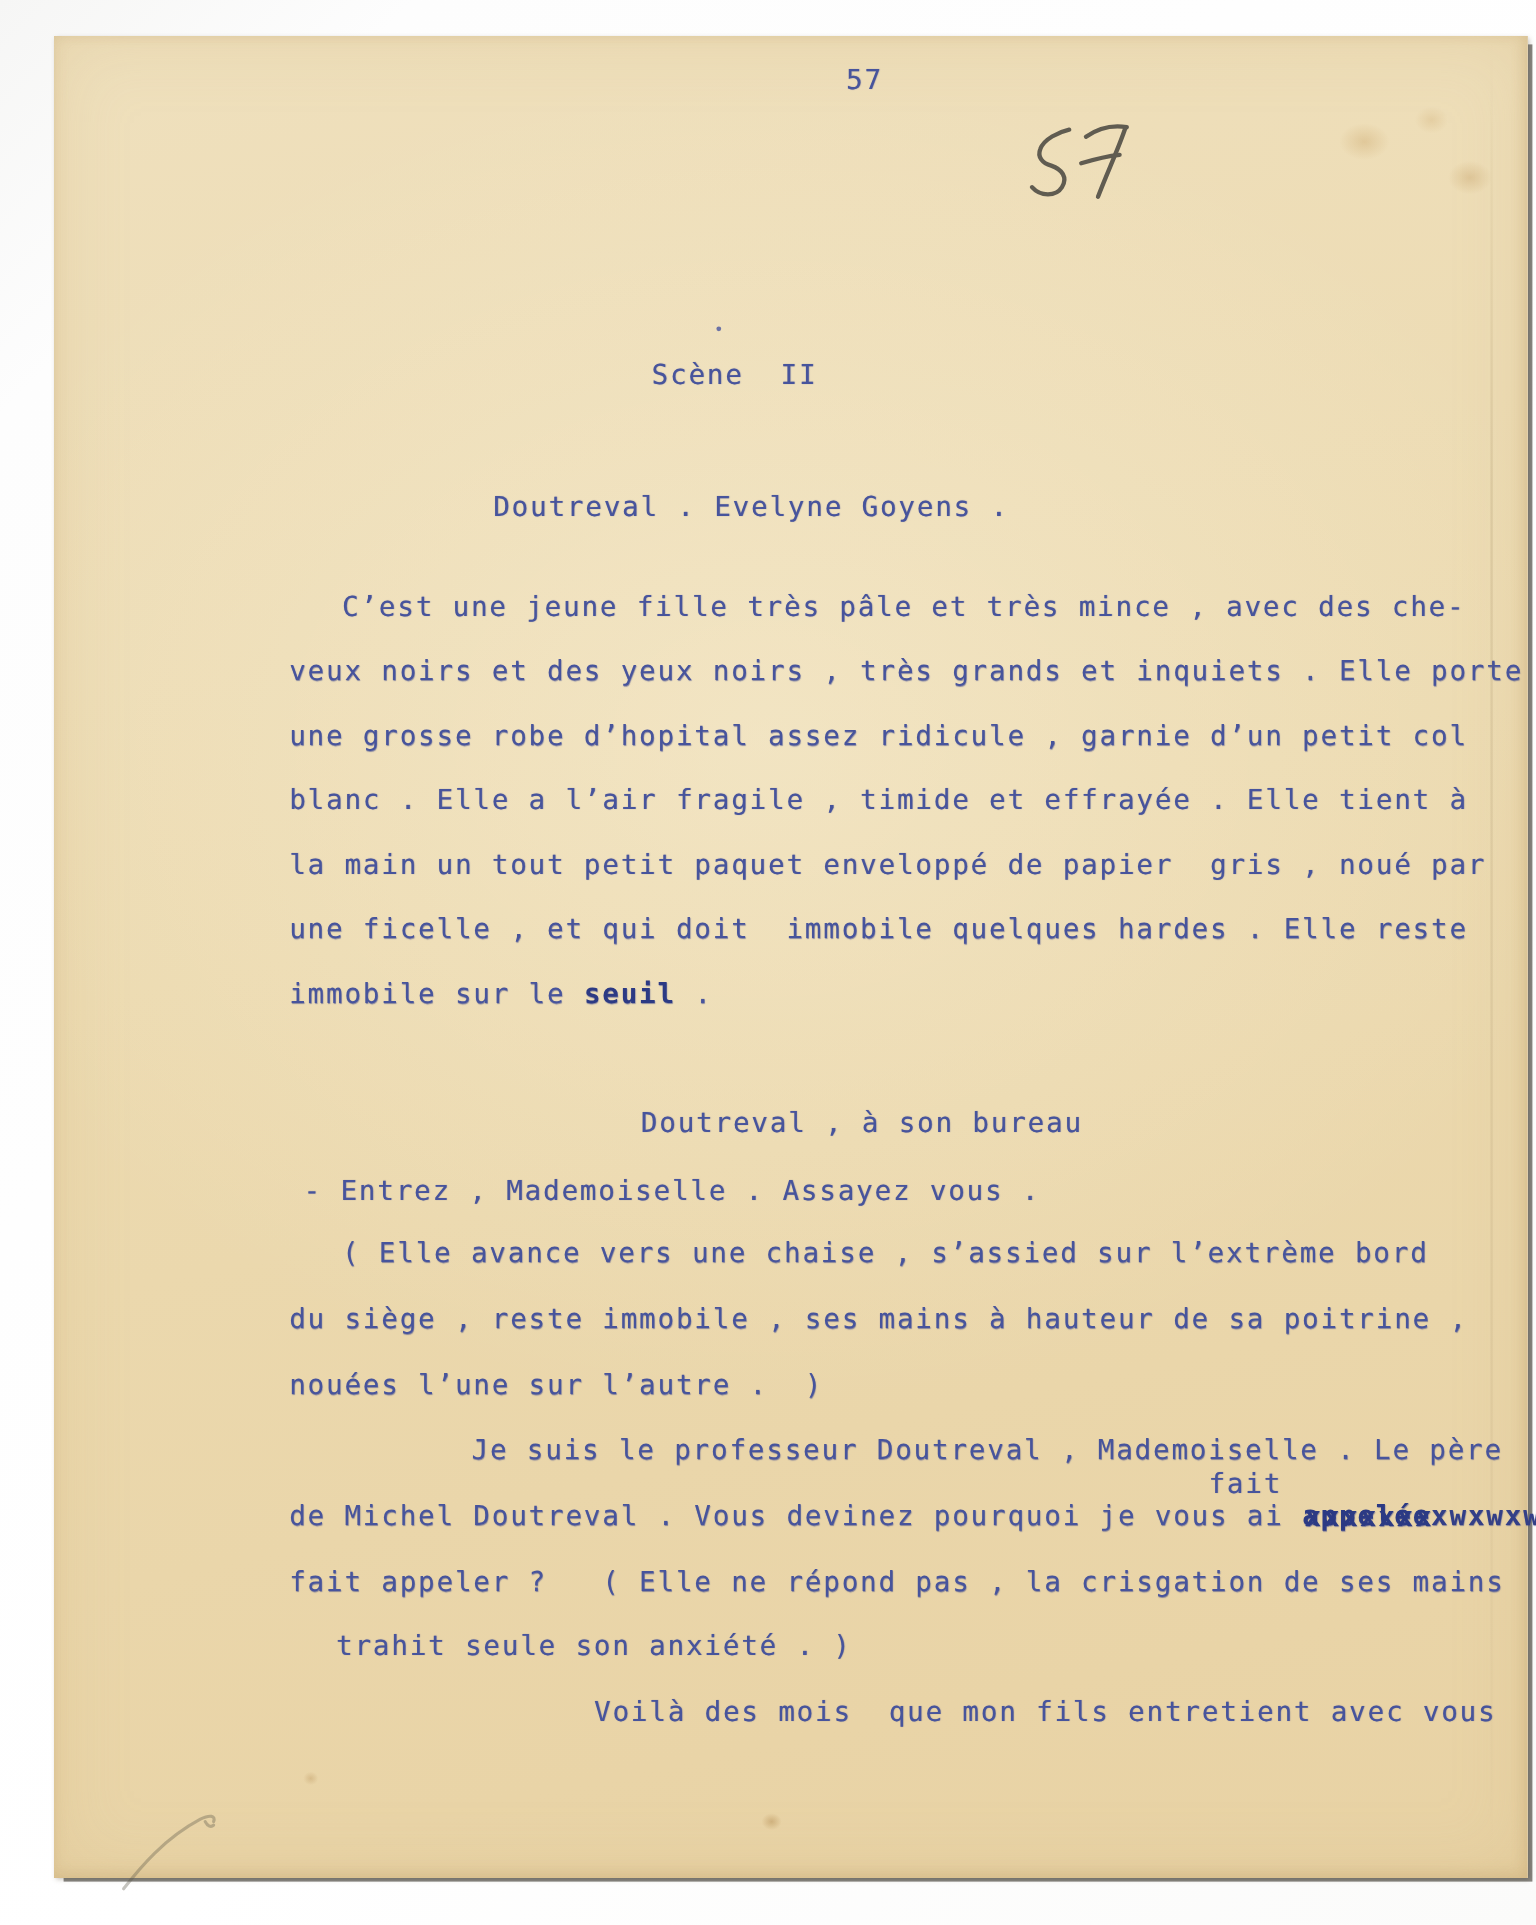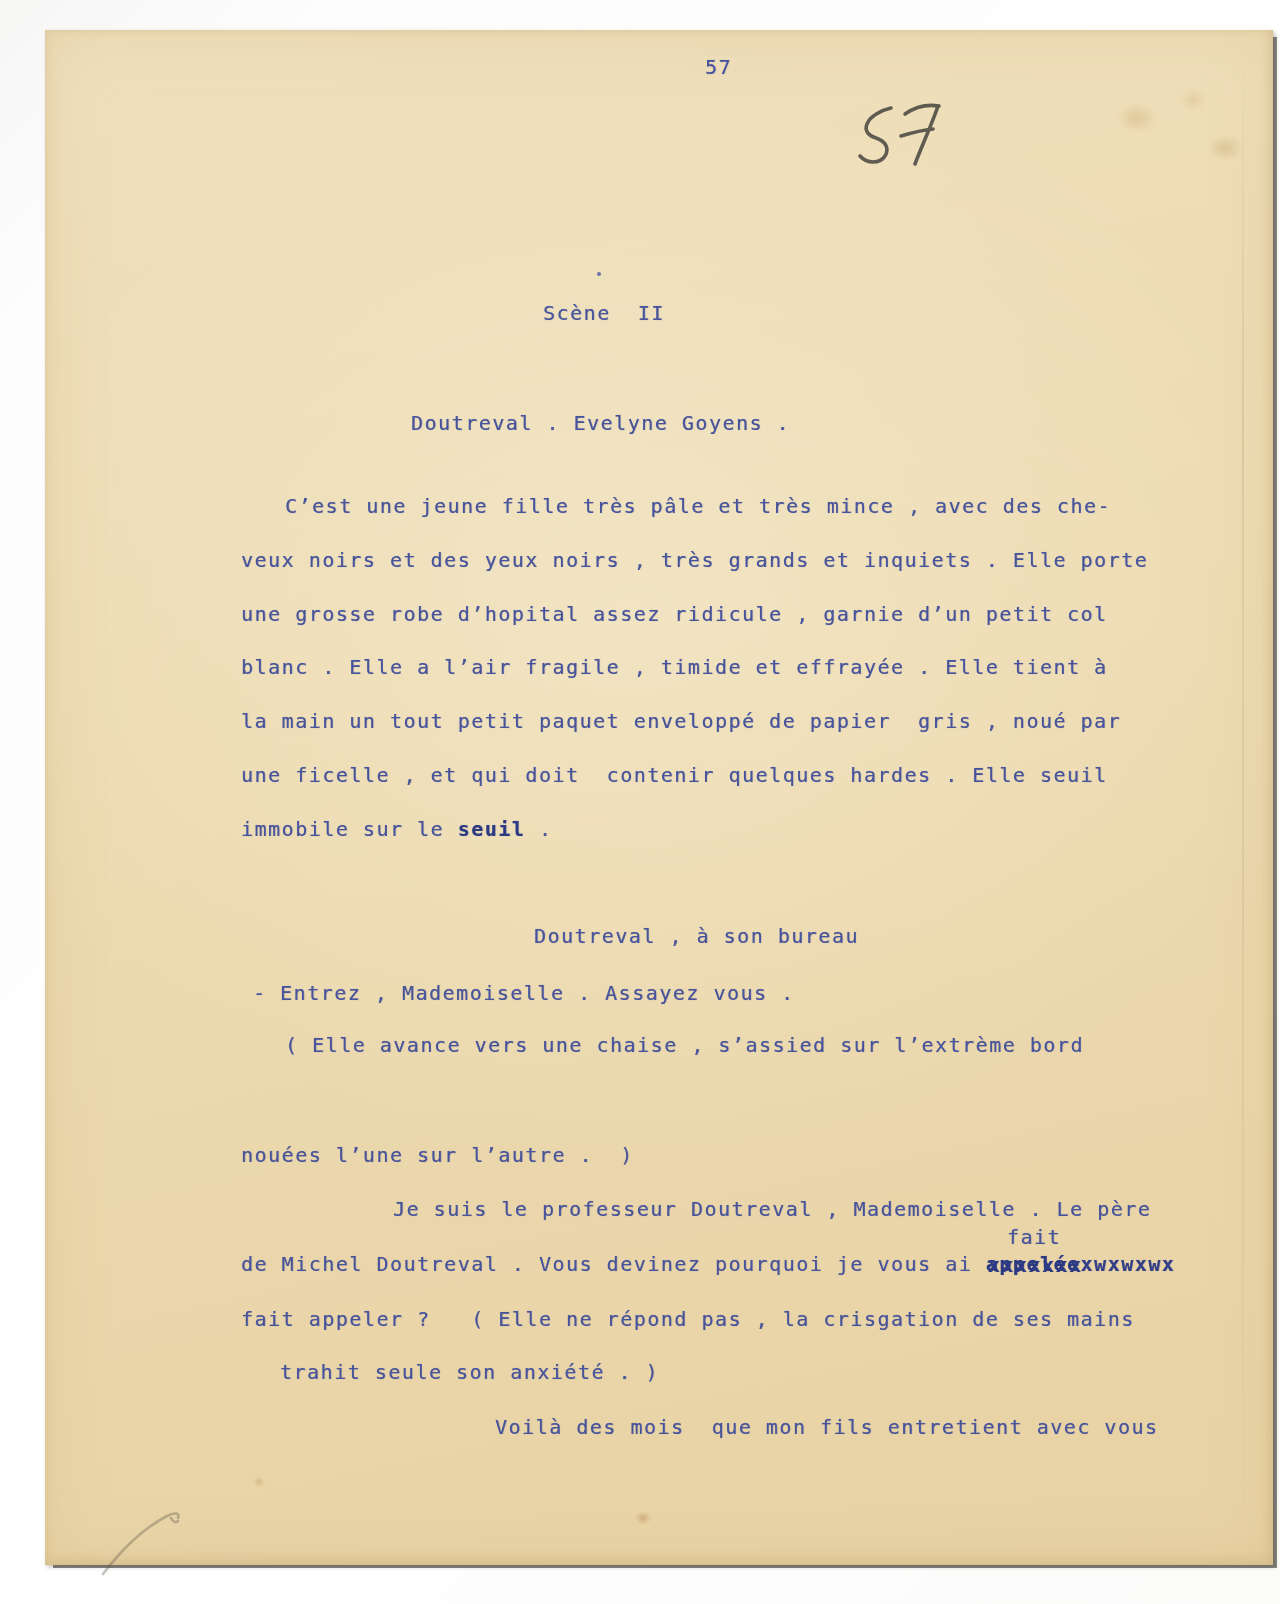--- a/index.html
+++ b/index.html
@@ -21,21 +21,21 @@
     box-shadow:
       6px 5px 0 -2px rgba(38,34,26,0.55),
       2px 2px 4px rgba(90,78,55,0.35),
       inset 0 0 60px rgba(205,175,120,0.25),
       inset -4px 0 10px rgba(190,160,105,0.22),
       inset 0 -5px 12px rgba(185,155,100,0.22);
   }
   .line{
     position:absolute;white-space:pre;
     font-family:"DejaVu Sans Mono", monospace;
-    font-size:20px;letter-spacing:1.5px;line-height:26px;
+    font-size:23px;letter-spacing:1.5px;line-height:26px;
     color:#47549c;
     text-shadow:0.4px 0.4px 0.8px rgba(55,65,140,0.55);
     filter:blur(0.25px);
   }
   .emph{font-weight:bold;color:#2c3a84;}
   .struck{position:relative;display:inline-block;font-weight:bold;color:#2c3a84;}
   .struck .overlay{position:absolute;left:2px;top:1px;color:#2c3a84;}
   .trail{font-weight:bold;color:#333f87;}
   .crease{
     position:absolute;left:1197px;top:0;width:2px;height:100%;
@@ -65,27 +65,28 @@
 
   <div class="line" style="left:498px;top:270px;">Scène  II</div>
 
   <div class="line" style="left:366px;top:380px;">Doutreval . Evelyne Goyens .</div>
 
   <div class="line" style="left:240px;top:463px;">C’est une jeune fille très pâle et très mince , avec des che-</div>
   <div class="line" style="left:196px;top:517px;">veux noirs et des yeux noirs , très grands et inquiets . Elle porte</div>
   <div class="line" style="left:196px;top:571px;">une grosse robe d’hopital assez ridicule , garnie d’un petit col</div>
   <div class="line" style="left:196px;top:624px;">blanc . Elle a l’air fragile , timide et effrayée . Elle tient à</div>
   <div class="line" style="left:196px;top:678px;">la main un tout petit paquet enveloppé de papier  gris , noué par</div>
-  <div class="line" style="left:196px;top:732px;">une ficelle , et qui doit  contenir quelques hardes . Elle seuil</div>
+  <div class="line" style="left:196px;top:732px;">une ficelle , et qui doit  immobile quelques hardes . Elle reste</div>
   <div class="line" style="left:196px;top:786px;"><span>immobile sur le </span><span class="emph">seuil</span><span> .</span></div>
 
   <div class="line" style="left:489px;top:893px;">Doutreval , à son bureau</div>
 
   <div class="line" style="left:208px;top:950px;">- Entrez , Mademoiselle . Assayez vous .</div>
   <div class="line" style="left:240px;top:1002px;">( Elle avance vers une chaise , s’assied sur l’extrème bord</div>
+  <div class="line" style="left:196px;top:1057px;">du siège , reste immobile , ses mains à hauteur de sa poitrine ,</div>
   <div class="line" style="left:196px;top:1112px;">nouées l’une sur l’autre .  )</div>
 
   <div class="line" style="left:348px;top:1166px;">Je suis le professeur Doutreval , Mademoiselle . Le père</div>
 
   <div class="line" style="left:962px;top:1194px;">fait</div>
 
   <div class="line" style="left:196px;top:1221px;"><span>de Michel Doutreval . Vous devinez pourquoi je vous ai </span><span class="struck"><span>appelée</span><span class="overlay">xxxxxxx</span></span><span class="trail">xwxwxwx</span></div>
 
   <div class="line" style="left:196px;top:1276px;">fait appeler ?   ( Elle ne répond pas , la crisgation de ses mains</div>
   <div class="line" style="left:196px;top:1329px;margin-left:39px;">trahit seule son anxiété . )</div>

